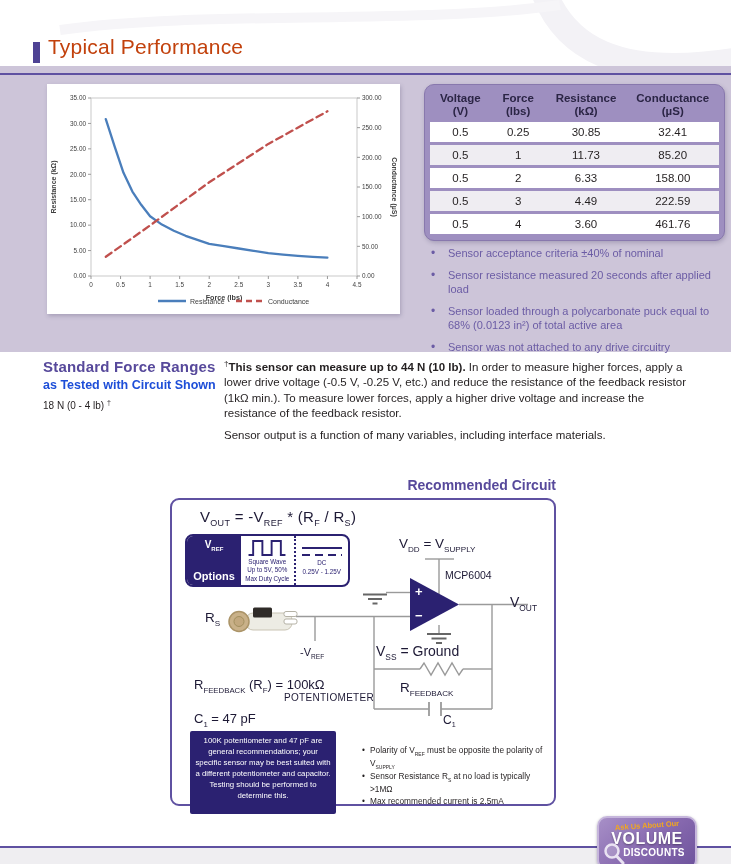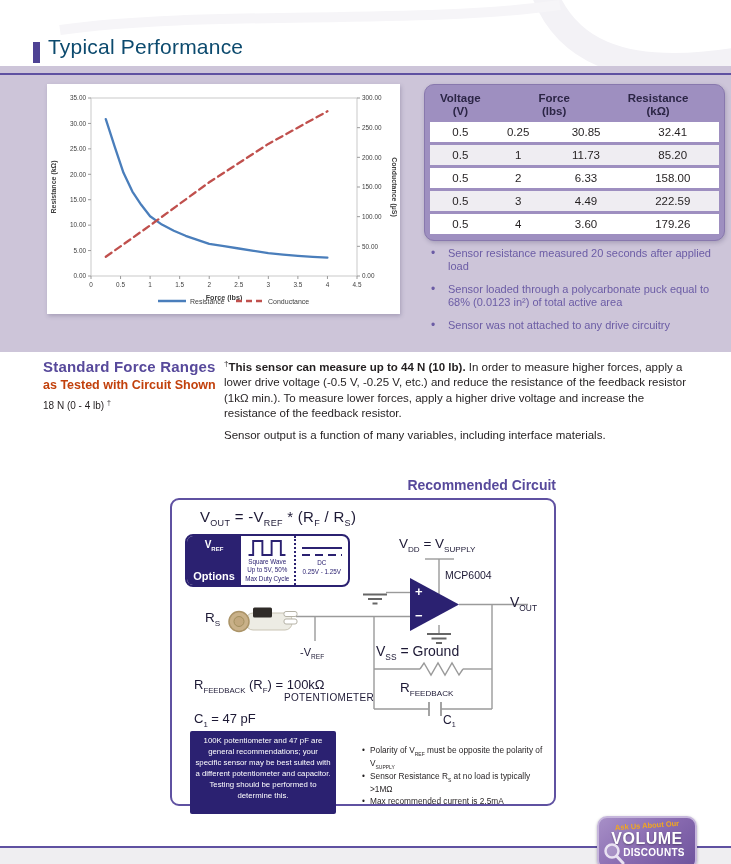--- a/index.html
+++ b/index.html
@@ -2,44 +2,44 @@
 <html><head>
 <meta charset="utf-8">
 <style>
   html,body{margin:0;padding:0;background:#fff;}
   .page{position:relative;width:731px;height:864px;background:#fff;overflow:hidden;
         font-family:"Liberation Sans",sans-serif;color:#231f20;}
   
   .swoosh{position:absolute;left:0;top:0;pointer-events:none;}
   
   .heading-bar{position:absolute;left:33px;top:42px;width:7px;height:21px;background:#4e4294;}
-  .page-title{position:absolute;left:48px;top:35px;font-size:21px;color:#0c4a6e;font-weight:500;letter-spacing:.2px;}
+  .page-title{position:absolute;left:48px;top:35px;font-size:21px;color:#c2410c;font-weight:500;letter-spacing:.2px;}
   
   .band{position:absolute;left:0;top:66px;width:731px;height:286px;background:#cdc5d9;}
   .band-rule{position:absolute;left:0;top:7px;width:100%;height:2px;background:#5f51a1;}
   
   .chart-card{position:absolute;left:47px;top:84px;width:353px;height:230px;background:#fff;
               box-shadow:1px 2px 4px rgba(60,50,90,.25);}
   
   .table-card{position:absolute;left:424px;top:84px;width:301px;height:157px;background:#9e8fc0;
               border:1px solid #8878ad;border-radius:10px;box-sizing:border-box;padding:5px 5px 5px;
               box-shadow:1px 2px 4px rgba(60,50,90,.25);}
-  .thead{display:grid;grid-template-columns:21% 19% 28% 32%;margin-top:2px;gap:36px;}
+  .thead{display:grid;grid-template-columns:21% 19% 28% 32%;margin-top:2px;}
   .th{text-align:center;font-weight:700;font-size:11.5px;color:#2b2545;line-height:1.12;}
   .tbody{margin-top:4px;}
   .trow{display:grid;grid-template-columns:21% 19% 28% 32%;background:#ffffff;height:20px;
         align-items:center;margin-top:3px;font-size:11.5px;text-align:center;color:#231f20;}
   .trow.alt{background:#efedf2;}
   
   .notes{position:absolute;left:428px;top:247px;width:298px;margin:0;padding:0;list-style:none;}
   .notes li{position:relative;padding-left:20px;margin-bottom:9px;font-size:11px;line-height:1.22;color:#6b5ca5;}
   .notes li::before{content:"\2022";position:absolute;left:3px;top:-1px;font-size:12px;}
   
   .fr-title{position:absolute;left:43px;top:358px;font-size:15px;font-weight:700;color:#57499b;letter-spacing:.2px;}
-  .fr-sub{position:absolute;left:43px;top:378px;font-size:12.5px;font-weight:700;color:#c2410c;}
+  .fr-sub{position:absolute;left:43px;top:378px;font-size:12.5px;font-weight:700;color:#1d4ed8;}
   .fr-value{position:absolute;left:43px;top:399px;font-size:10px;color:#231f20;}
   .fr-value sup{font-size:70%;}
   .desc{position:absolute;left:224px;top:359px;width:470px;font-size:11.5px;line-height:1.34;color:#231f20;}
   .desc sup{font-size:70%;}
   .desc .p2{margin-top:7px;}
   
   .circuit-title{position:absolute;left:170px;top:477px;width:386px;text-align:right;
                  font-size:14px;font-weight:700;color:#57499b;}
   .circuit-box{position:absolute;left:170px;top:498px;width:386px;height:308px;border:2px solid #5f51a1;
                border-radius:9px;background:#fff;box-sizing:border-box;}
@@ -212,26 +212,27 @@
         <div class="trow alt">
           <div class="td">0.5</div>
           <div class="td">3</div>
           <div class="td">4.49</div>
           <div class="td">222.59</div>
         </div>
         <div class="trow">
           <div class="td">0.5</div>
           <div class="td">4</div>
           <div class="td">3.60</div>
-          <div class="td">179.26</div>
+          <div class="td">461.76</div>
         </div>
       </div>
   </div>
 
   <ul class="notes">
+      <li>Sensor acceptance criteria ±40% of nominal</li>
       <li>Sensor resistance measured 20 seconds after applied load</li>
       <li>Sensor loaded through a polycarbonate puck equal to 68% (0.0123 in²) of total active area</li>
       <li>Sensor was not attached to any drive circuitry</li>
     </ul>
 
   <div class="fr-title">Standard Force Ranges</div>
   <div class="fr-sub">as Tested with Circuit Shown</div>
   <div class="fr-value"><span>18 N (0 - 4 lb) </span><sup>†</sup></div>
 
   <div class="desc">

